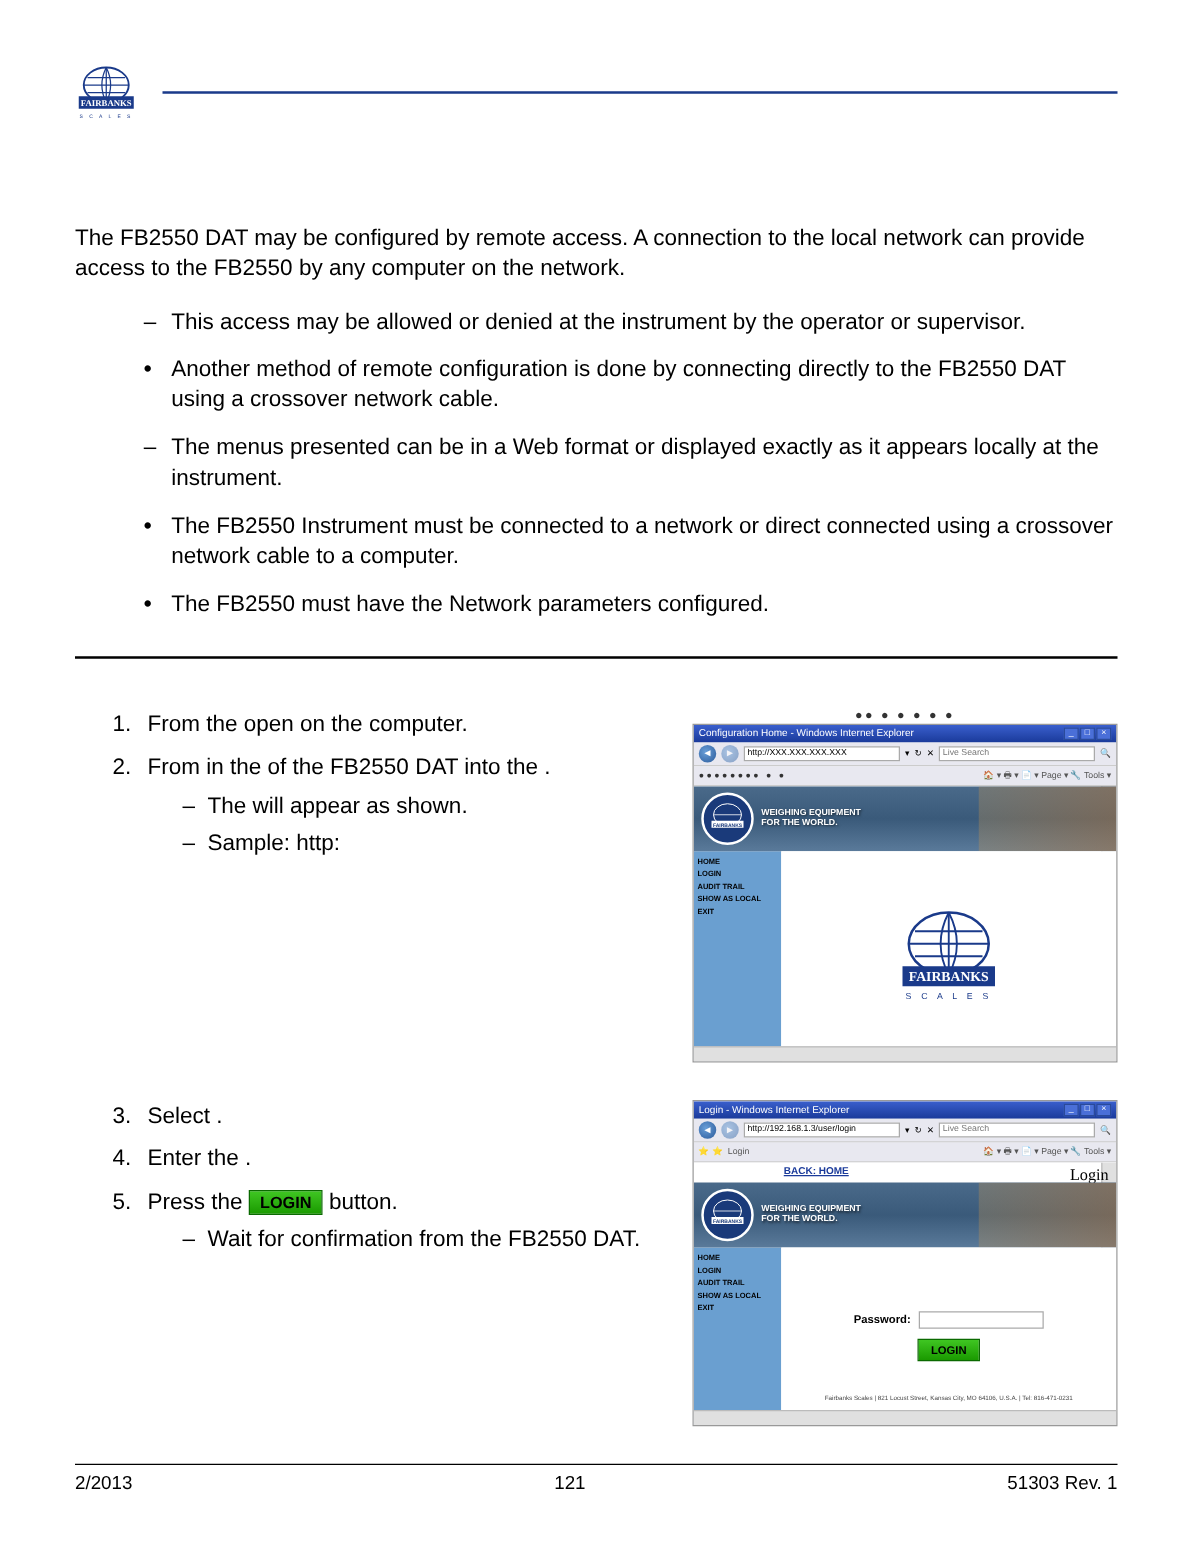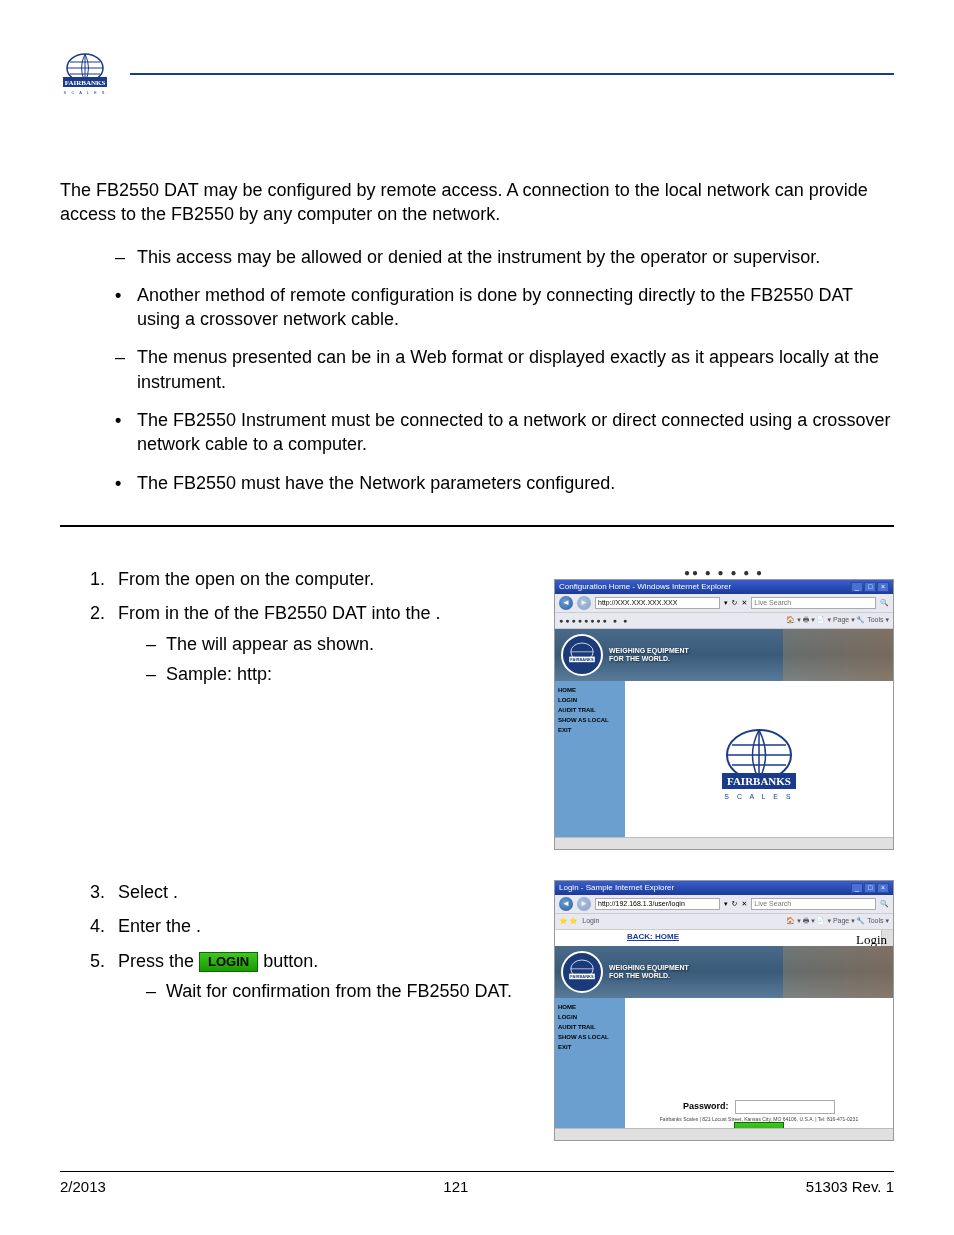--- a/index.html
+++ b/index.html
@@ -509,21 +509,21 @@
           <ul class="sub-list">
             <li>Wait for confirmation from the FB2550 DAT.</li>
           </ul>
         </li>
       </ol>
     </div>
     <div class="right-col">
 
       <div class="screenshot sc2">
         <div class="ie-titlebar">
-          <span>Login - Sample Internet Explorer</span>
+          <span>Login - Windows Internet Explorer</span>
           <div class="wbtns">
             <div class="wbtn">_</div>
             <div class="wbtn">□</div>
             <div class="wbtn">×</div>
           </div>
         </div>
         <div class="ie-toolbar">
           <div class="navbtn">◄</div>
           <div class="navbtn" style="opacity:.5">►</div>
           <input value="http://192.168.1.3/user/login" style="">
@@ -556,21 +556,21 @@
             </div>
           </div>
           <div class="app-body" style="height:142px">
             <div class="app-nav">
               <div>HOME</div>
               <div>LOGIN</div>
               <div>AUDIT TRAIL</div>
               <div>SHOW AS LOCAL</div>
               <div>EXIT</div>
             </div>
-            <div class="app-main" style="justify-content:flex-end;">
+            <div class="app-main" style="justify-content:center;">
               <div class="login-form">
                 <span class="label">Password:</span>
                 <input type="password" style="">
                 <div><button class="login-btn">LOGIN</button></div>
               </div>
               <div class="sc2-footer">Fairbanks Scales | 821 Locust Street, Kansas City, MO 64106, U.S.A. | Tel: 816-471-0231</div>
             </div>
           </div>
           <div class="scroll-corner"></div>
         </div>

